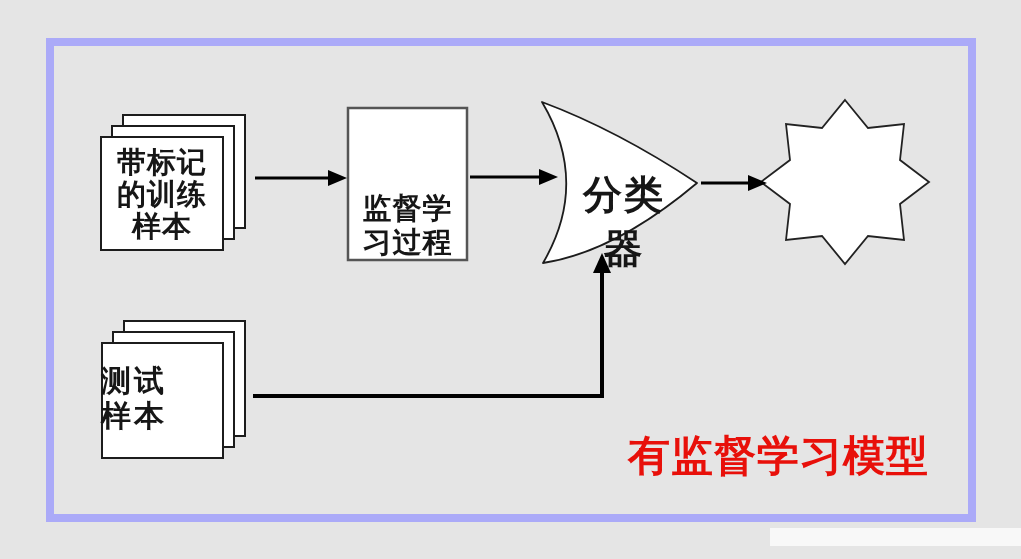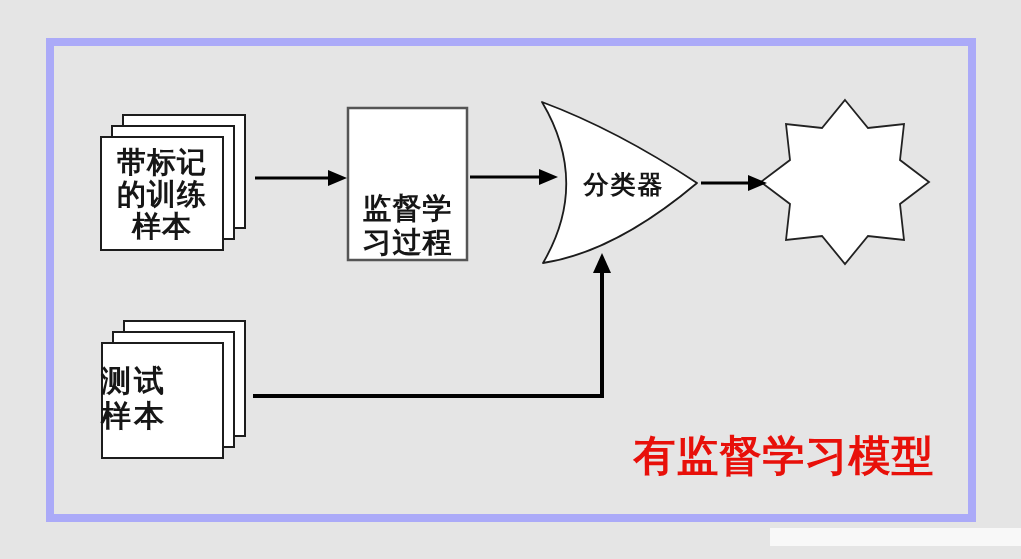--- a/index.html
+++ b/index.html
@@ -21,30 +21,29 @@
   .label{
     position:absolute;
     text-align:center;
     white-space:pre-line;
     color:#161616;
     font-weight:600;
     z-index:3;
   }
   .lbl-training{left:101px;top:146px;width:122px;font-size:29px;line-height:32px;letter-spacing:1px;}
   .lbl-process{left:348px;top:151px;width:119px;font-size:29px;line-height:34px;letter-spacing:1px;margin-top:40px;}
-  .lbl-classifier{left:568px;top:168px;width:112px;font-size:25px;letter-spacing:2px;}
+  .lbl-classifier{left:568px;top:168px;width:112px;font-size:39px;letter-spacing:2px;}
   .lbl-result{left:793px;top:150px;width:104px;font-size:28px;line-height:33px;letter-spacing:2px;}
   .lbl-test{left:86px;top:366px;width:96px;font-size:30px;line-height:35px;letter-spacing:3px;font-family:Liberation Mono, monospace;}
   .caption{
     position:absolute;
     left:628px;top:428px;width:312px;
     font-family:Liberation Serif, serif;
     font-size:42px;font-weight:bold;
     color:#e8100a;
-    text-align:center;
     letter-spacing:1px;
     z-index:3;
   }
   .artifact-strip{
     position:absolute;
     left:770px;top:528px;width:251px;height:18px;
     background:#f8f8f8;
   }
 </style>
 </head>

